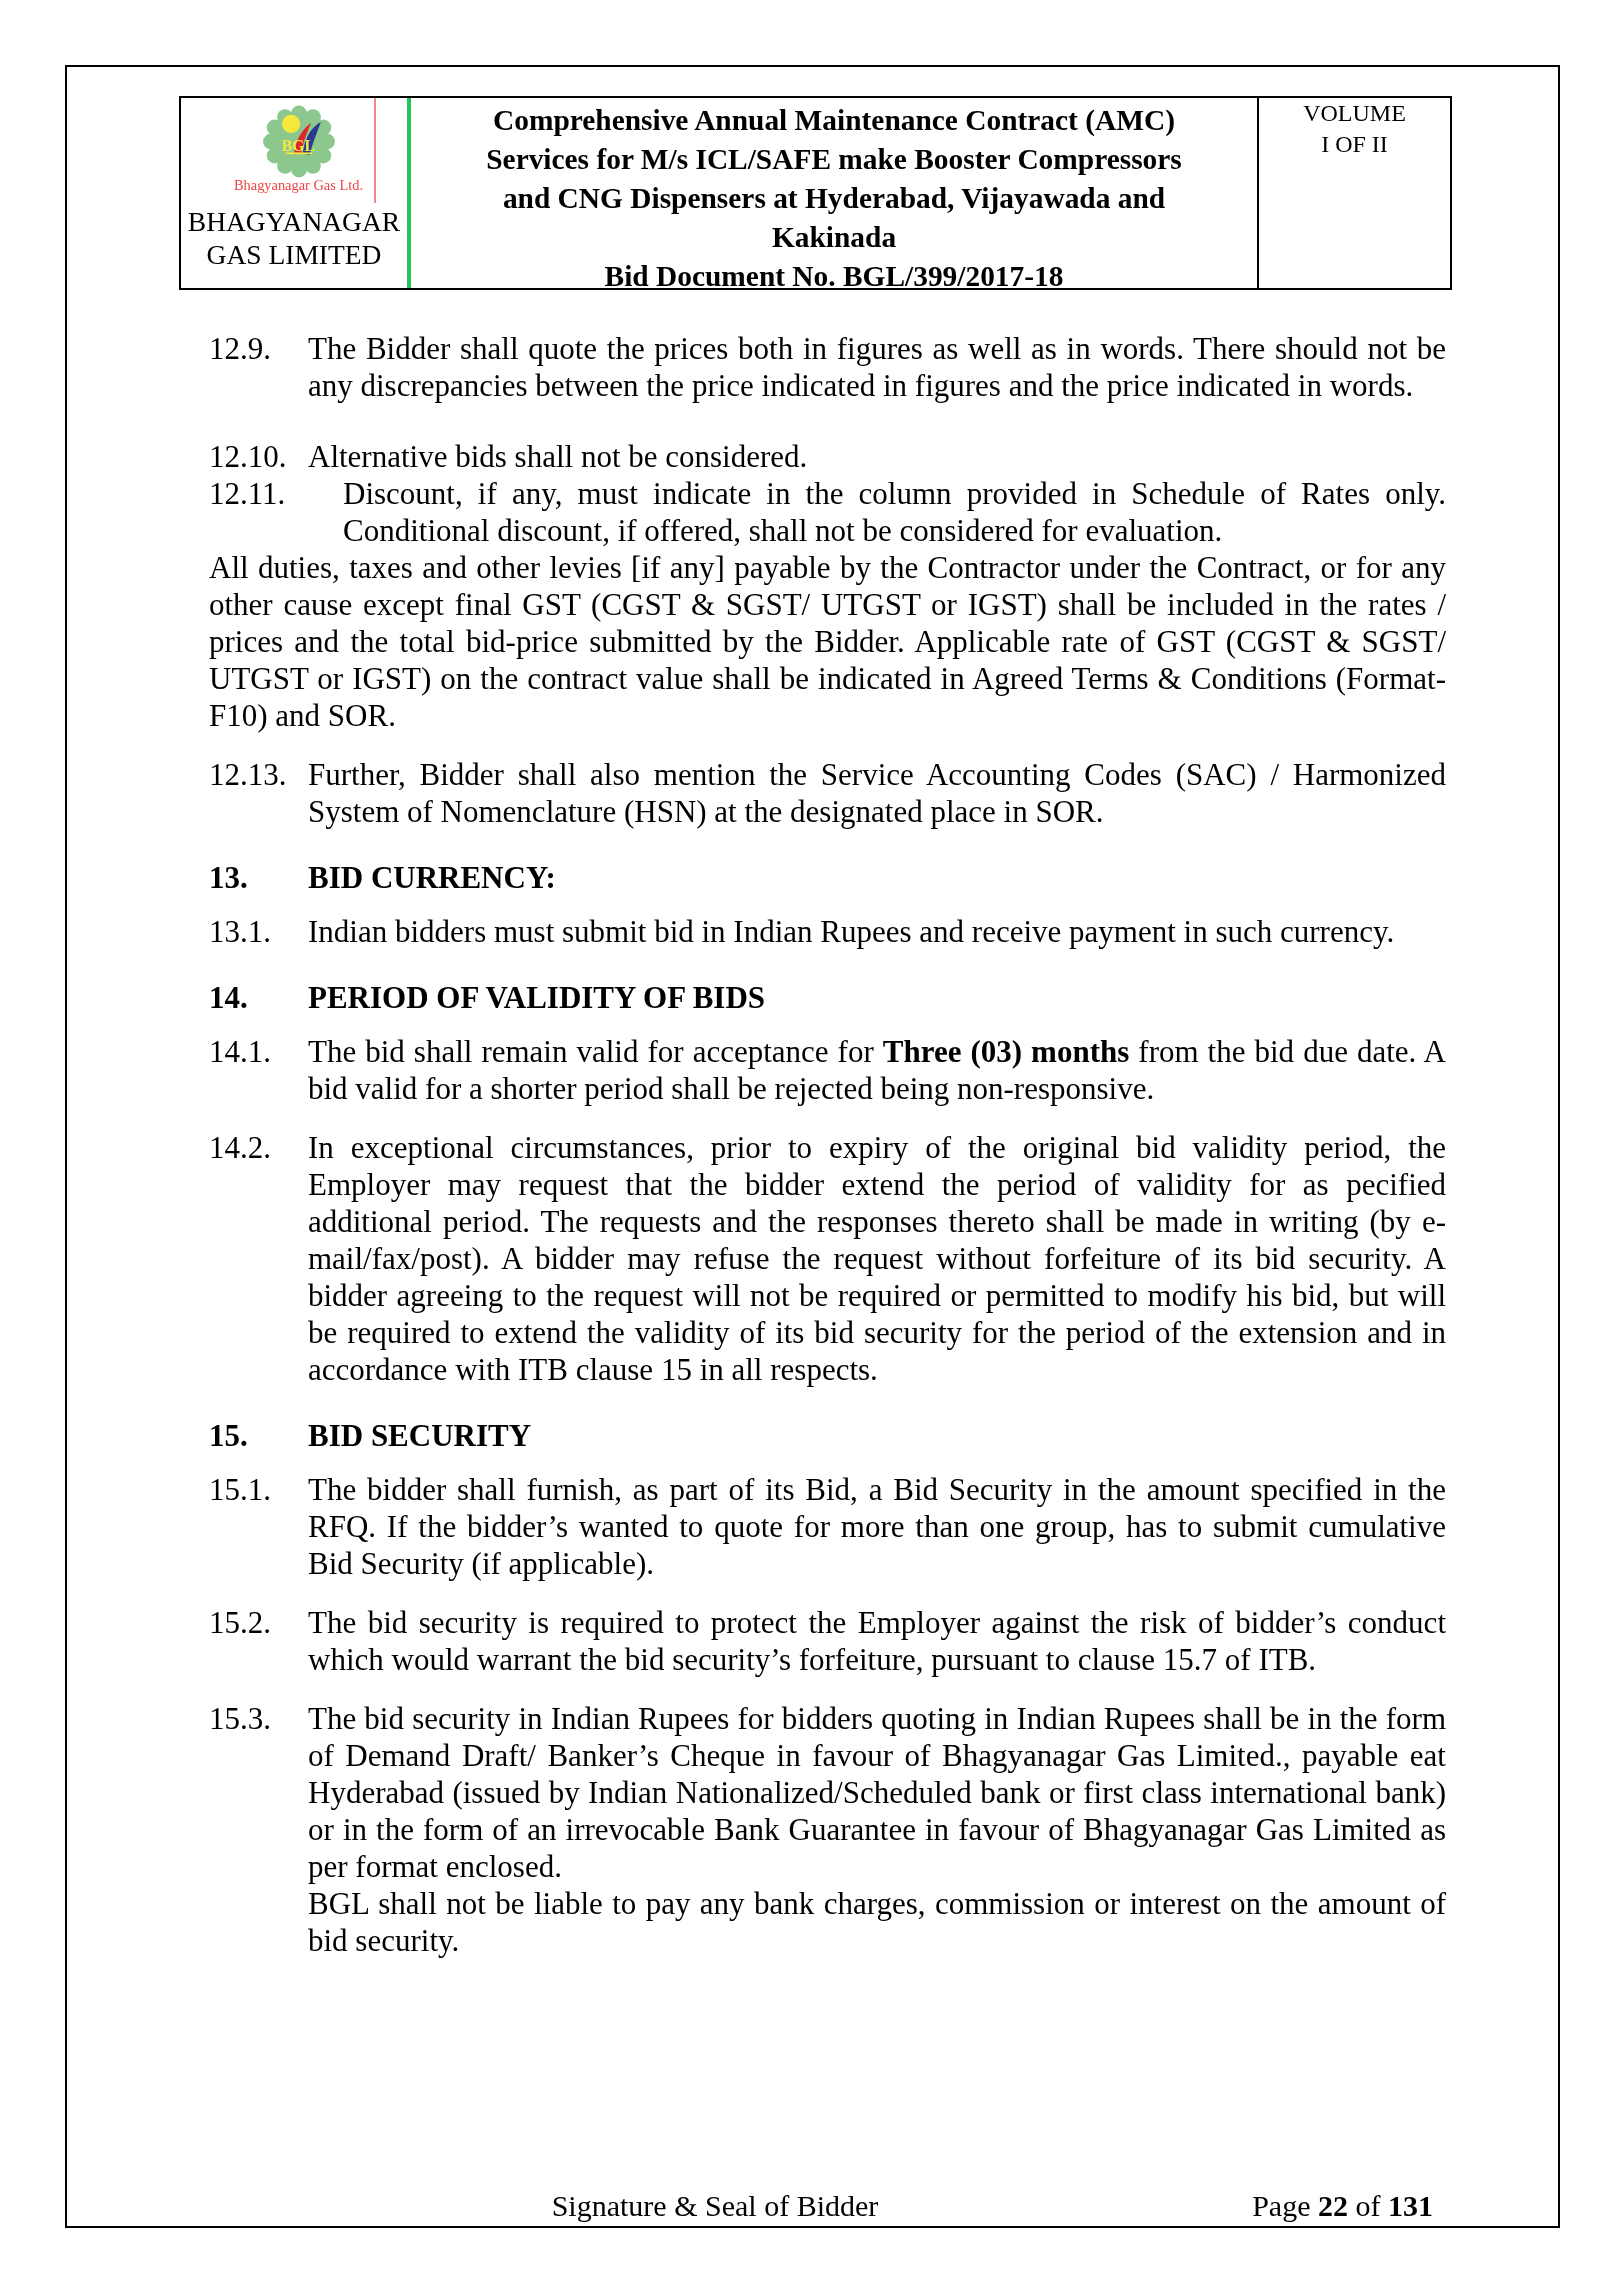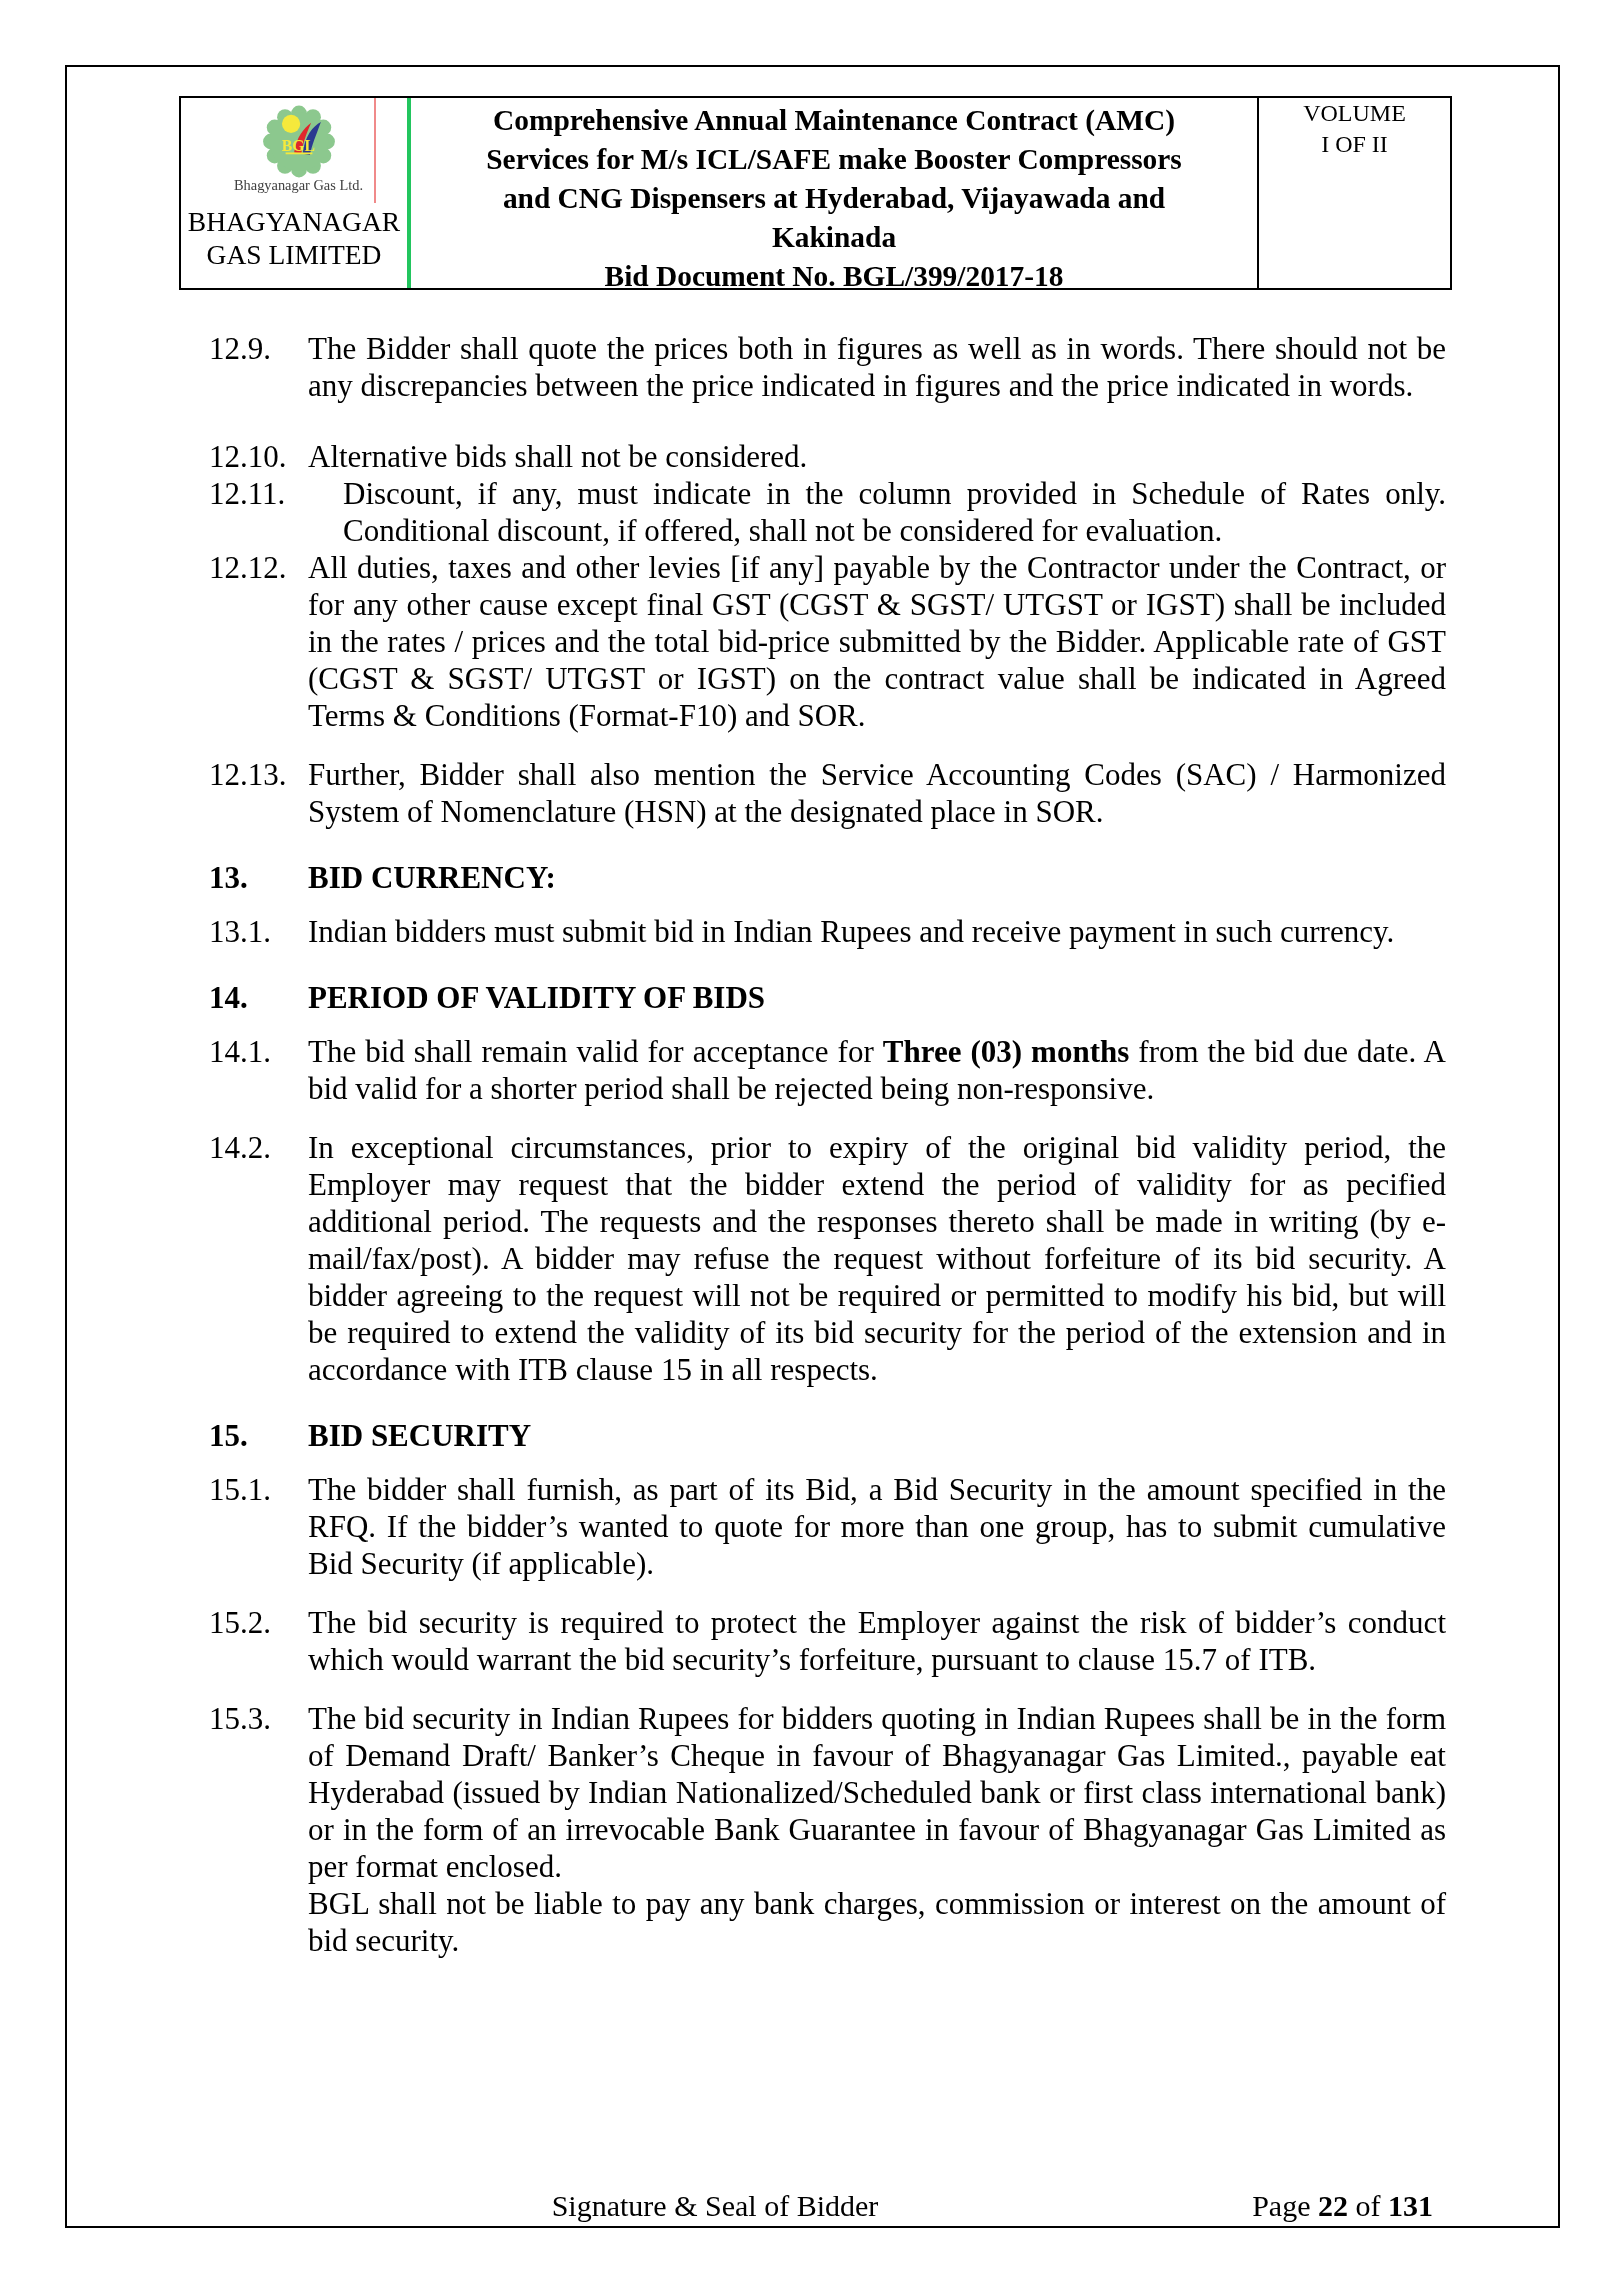--- a/index.html
+++ b/index.html
@@ -9,21 +9,21 @@
          border:2.6px solid #000;box-sizing:border-box;}
   
   .header-table{position:absolute;left:179px;top:96px;width:1273px;height:194px;
                 border:2px solid #000;box-sizing:border-box;display:flex;background:#fff;}
   .cell{box-sizing:border-box;height:100%;}
   .logo-cell{width:230px;border-right:4px solid #22c55e;position:relative;}
   .logo-box{position:absolute;left:42px;top:0;width:151px;height:105px;
             border-right:2px solid #f08a8a;display:flex;flex-direction:column;
             align-items:center;}
   .logo-box svg{margin-top:6.5px;}
-  .logo-caption{font-size:14.4px;line-height:15.7px;color:#404040;white-space:nowrap;
+  .logo-caption{font-size:14.4px;line-height:15.7px;color:#ef4444;white-space:nowrap;
                 font-family:"Liberation Serif",serif;}
   .company{position:absolute;top:107px;left:0;right:0;text-align:center;
            font-size:27.5px;line-height:33px;}
   .title-cell{flex:1;text-align:center;font-weight:bold;font-size:29.4px;line-height:39px;
               padding-top:2.6px;box-sizing:border-box;border-right:2px solid #000;}
   .volume-cell{width:191px;display:flex;flex-direction:column;justify-content:flex-start;
                align-items:center;font-size:24px;line-height:31px;}
   
   .items{position:absolute;left:209px;top:330px;width:1237px;font-size:31px;line-height:37px;}
   .item-row{display:flex;}
@@ -103,21 +103,20 @@
           <p class="para"><span>Alternative bids shall not be considered.</span></p>
         </div>
       </div>
       <div class="item-row" style="margin-top: 0px; gap: 35px;">
         <div class="item-num">12.11.</div>
         <div class="item-content">
           <p class="para"><span>Discount, if any, must indicate in the column provided in Schedule of Rates only. Conditional discount, if offered, shall not be considered for evaluation.</span></p>
         </div>
       </div>
       <div class="item-row" style="margin-top: 0px;">
-        <div class="item-num">12.12.</div>
         <div class="item-content">
           <p class="para"><span>All duties, taxes and other levies [if any] payable by the Contractor under the Contract, or for any other cause except final GST (CGST &amp; SGST/ UTGST or IGST) shall be included in the rates / prices and the total bid-price submitted by the Bidder. Applicable rate of GST (CGST &amp; SGST/ UTGST or IGST) on the contract value shall be indicated in Agreed Terms &amp; Conditions (Format-F10) and SOR.</span></p>
         </div>
       </div>
       <div class="item-row" style="margin-top: 22px;">
         <div class="item-num">12.13.</div>
         <div class="item-content">
           <p class="para"><span>Further, Bidder shall also mention the Service Accounting Codes (SAC) / Harmonized System of Nomenclature (HSN) at the designated place in SOR.</span></p>
         </div>
       </div>

